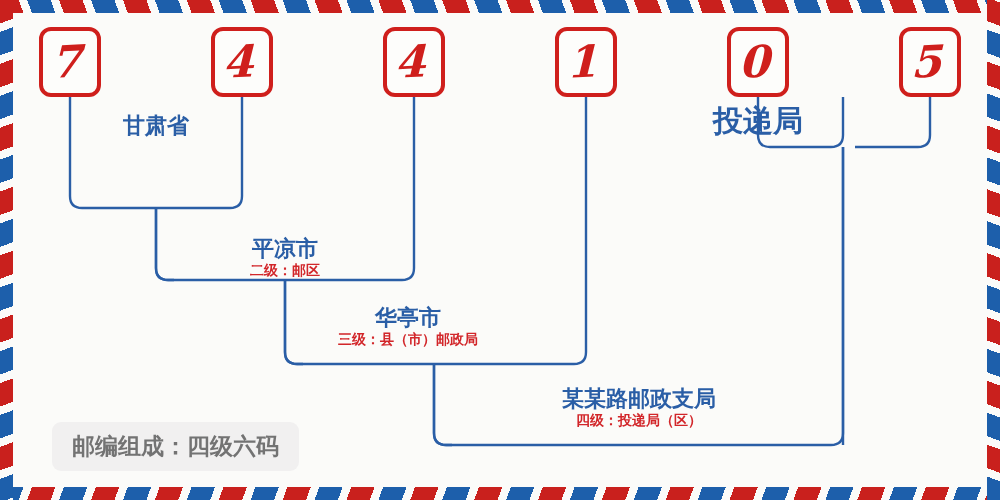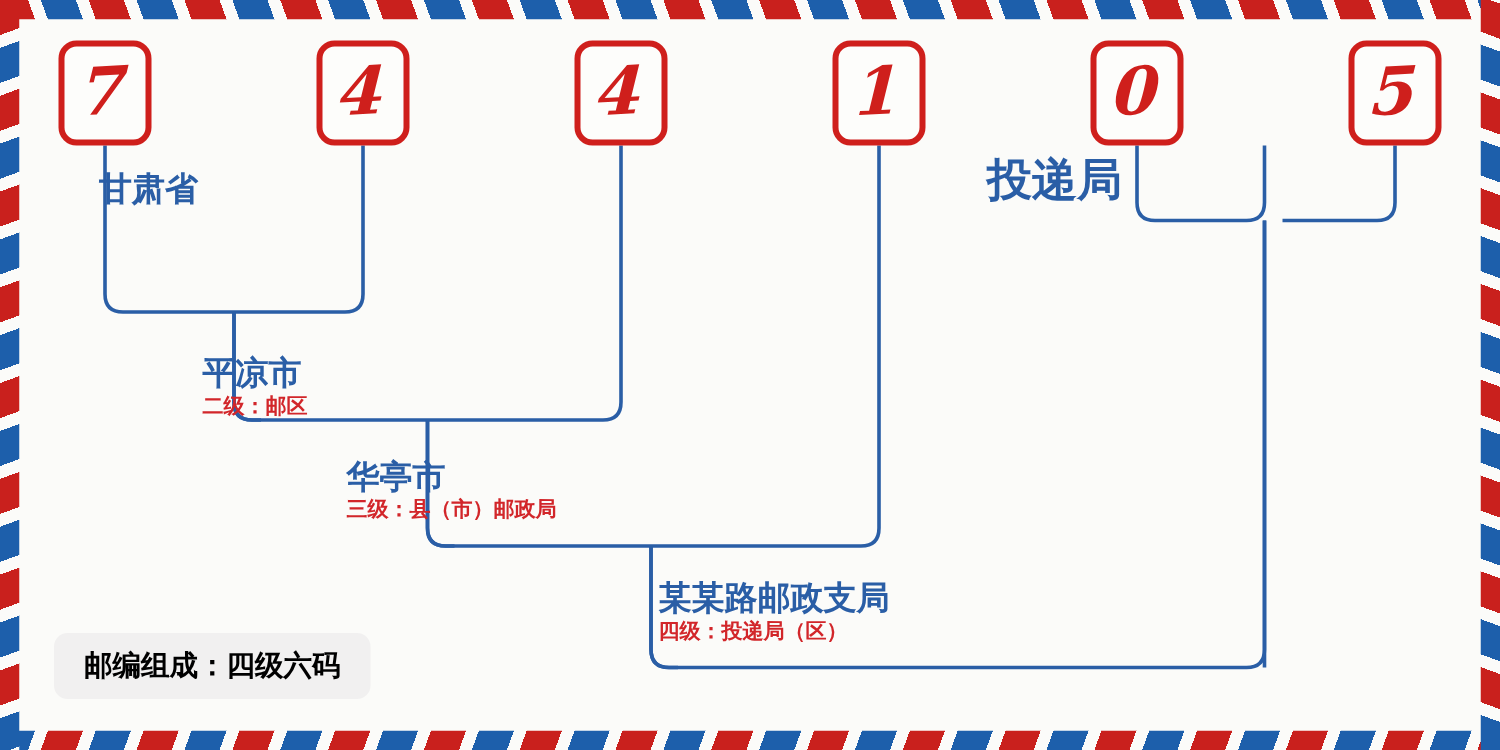--- a/index.html
+++ b/index.html
@@ -74,21 +74,21 @@
     transform:skewX(-6deg) rotate(-3deg);
     letter-spacing:0;
   }
 
   
   #wires{position:absolute;top:0;left:0;width:1000px;height:500px;z-index:1;}
 
   
   .level{
     position:absolute;
-    text-align:left;
+    text-align:center;
     z-index:4;
     line-height:1.18;
   }
   .level .title{
     color:#2a5ea6;
     font-weight:700;
     font-size:22px;
     font-family:"Liberation Serif","DejaVu Serif",serif;
     white-space:nowrap;
   }
@@ -102,33 +102,33 @@
   .level .sub.wrap{white-space:normal;}
 
   #lvl-top{left:758px;top:103px;width:200px;margin-left:-100px;}
   #lvl-top .title{font-size:30px;}
 
   #lvl1{left:156px;top:113px;width:180px;margin-left:-90px;}
   #lvl1 .sub{font-size:19px;}
 
   #lvl2{left:285px;top:222px;width:300px;margin-left:-150px;margin-top:14px;}
 
-  #lvl3{left:421px;top:305px;width:380px;margin-left:-190px;}
+  #lvl3{left:408px;top:305px;width:380px;margin-left:-190px;}
 
   #lvl4{left:639px;top:386px;width:400px;margin-left:-200px;}
 
   
   #badge{
-    position:absolute;left:36px;top:422px;
+    position:absolute;left:52px;top:422px;
     padding:9px 20px;
     background:#f1f0f0;
     border-radius:9px;
-    color:#000000;
-    font-weight:700;
-    font-size:19px;
+    color:#737373;
+    font-weight:700;
+    font-size:23px;
     font-family:"Liberation Serif","DejaVu Serif",serif;
     white-space:nowrap;
     z-index:4;
   }
 </style>
 </head>
 <body>
 
 <div id="stage">
 

